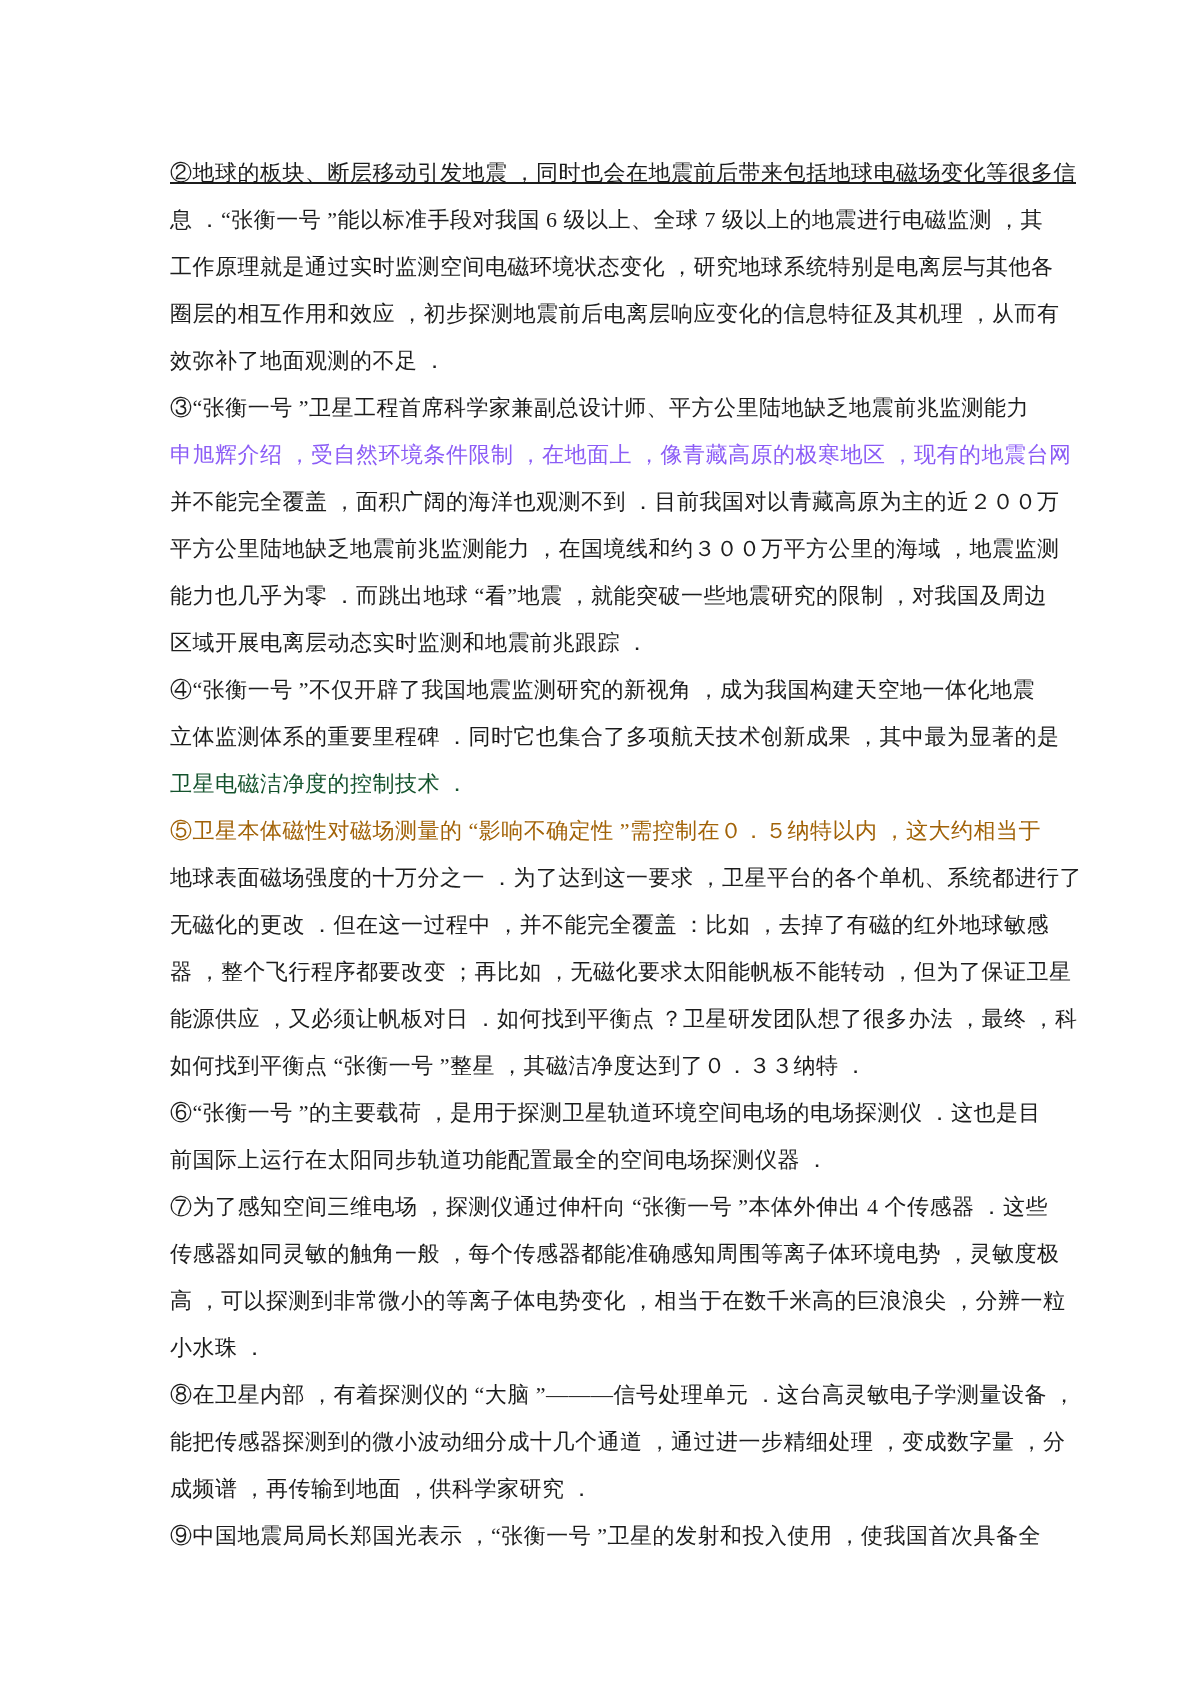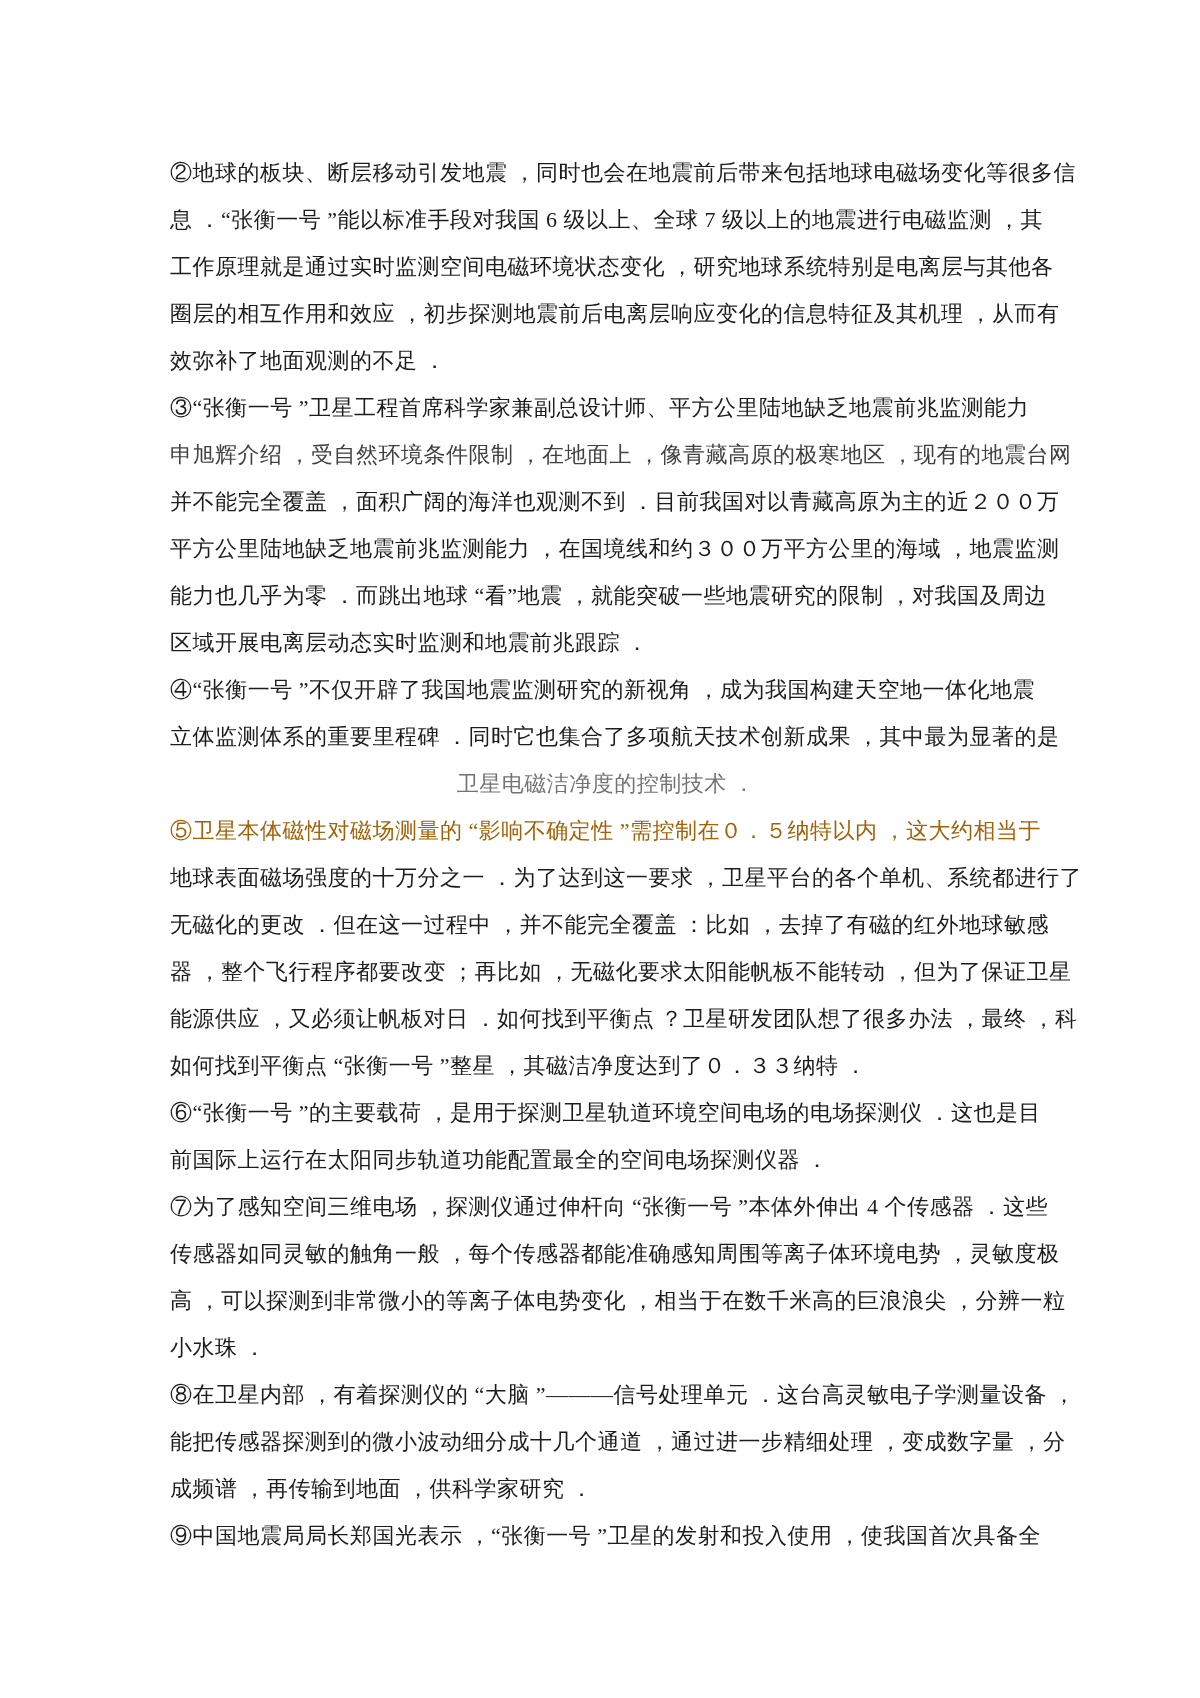--- a/index.html
+++ b/index.html
@@ -33,38 +33,38 @@
     white-space: pre;
     letter-spacing: 0.5px;
   }
 </style>
 </head>
 <body>
 
 <div class="page" style="background: rgb(255, 255, 255);">
   <div class="doc-body">
       <div class="paragraph">
-        <div class="line" style="color: rgb(28, 28, 28);">②地球的板块、断层移动引发地震 ，同时也会在地震前后带来包括地球电磁场变化等很多信</div>
+        <div class="line" style="color: rgb(28, 28, 28); text-decoration: underline;">②地球的板块、断层移动引发地震 ，同时也会在地震前后带来包括地球电磁场变化等很多信</div>
         <div class="line" style="color: rgb(28, 28, 28);">息 ．“张衡一号 ”能以标准手段对我国 6 级以上、全球 7 级以上的地震进行电磁监测 ，其</div>
         <div class="line" style="color: rgb(28, 28, 28); text-align: center;">工作原理就是通过实时监测空间电磁环境状态变化 ，研究地球系统特别是电离层与其他各</div>
         <div class="line" style="color: rgb(28, 28, 28);">圈层的相互作用和效应 ，初步探测地震前后电离层响应变化的信息特征及其机理 ，从而有</div>
         <div class="line" style="color: rgb(28, 28, 28);">效弥补了地面观测的不足 ．</div>
       </div>
       <div class="paragraph">
         <div class="line" style="color: rgb(28, 28, 28);">③“张衡一号 ”卫星工程首席科学家兼副总设计师、平方公里陆地缺乏地震前兆监测能力</div>
-        <div class="line" style="color: #404040; text-align: center;">申旭辉介绍 ，受自然环境条件限制 ，在地面上 ，像青藏高原的极寒地区 ，现有的地震台网</div>
+        <div class="line" style="color: #8b5cf6; text-align: center;">申旭辉介绍 ，受自然环境条件限制 ，在地面上 ，像青藏高原的极寒地区 ，现有的地震台网</div>
         <div class="line" style="color: rgb(28, 28, 28);">并不能完全覆盖 ，面积广阔的海洋也观测不到 ．目前我国对以青藏高原为主的近２００万</div>
         <div class="line" style="color: rgb(28, 28, 28);">平方公里陆地缺乏地震前兆监测能力 ，在国境线和约３００万平方公里的海域 ，地震监测</div>
         <div class="line" style="color: rgb(28, 28, 28);">能力也几乎为零 ．而跳出地球 “看”地震 ，就能突破一些地震研究的限制 ，对我国及周边</div>
         <div class="line" style="color: rgb(28, 28, 28);">区域开展电离层动态实时监测和地震前兆跟踪 ．</div>
       </div>
       <div class="paragraph">
         <div class="line" style="color: rgb(28, 28, 28);">④“张衡一号 ”不仅开辟了我国地震监测研究的新视角 ，成为我国构建天空地一体化地震</div>
         <div class="line" style="color: rgb(28, 28, 28);">立体监测体系的重要里程碑 ．同时它也集合了多项航天技术创新成果 ，其中最为显著的是</div>
-        <div class="line" style="color: #737373; text-align: center;">卫星电磁洁净度的控制技术 ．</div>
+        <div class="line" style="color: #14532d;">卫星电磁洁净度的控制技术 ．</div>
       </div>
       <div class="paragraph">
         <div class="line" style="color: #a16207;">⑤卫星本体磁性对磁场测量的 “影响不确定性 ”需控制在０．５纳特以内 ，这大约相当于</div>
         <div class="line" style="color: rgb(28, 28, 28);">地球表面磁场强度的十万分之一 ．为了达到这一要求 ，卫星平台的各个单机、系统都进行了</div>
         <div class="line" style="color: rgb(28, 28, 28);">无磁化的更改 ．但在这一过程中 ，并不能完全覆盖 ：比如 ，去掉了有磁的红外地球敏感</div>
         <div class="line" style="color: rgb(28, 28, 28);">器 ，整个飞行程序都要改变 ；再比如 ，无磁化要求太阳能帆板不能转动 ，但为了保证卫星</div>
         <div class="line" style="color: rgb(28, 28, 28);">能源供应 ，又必须让帆板对日 ．如何找到平衡点 ？卫星研发团队想了很多办法 ，最终 ，科</div>
         <div class="line" style="color: rgb(28, 28, 28);">如何找到平衡点 “张衡一号 ”整星 ，其磁洁净度达到了０．３３纳特 ．</div>
       </div>
       <div class="paragraph">

